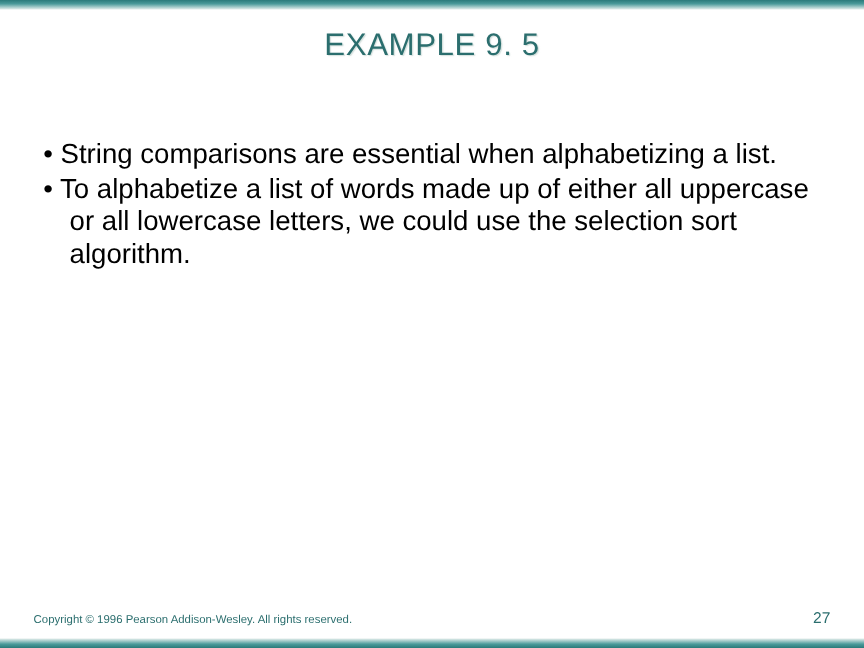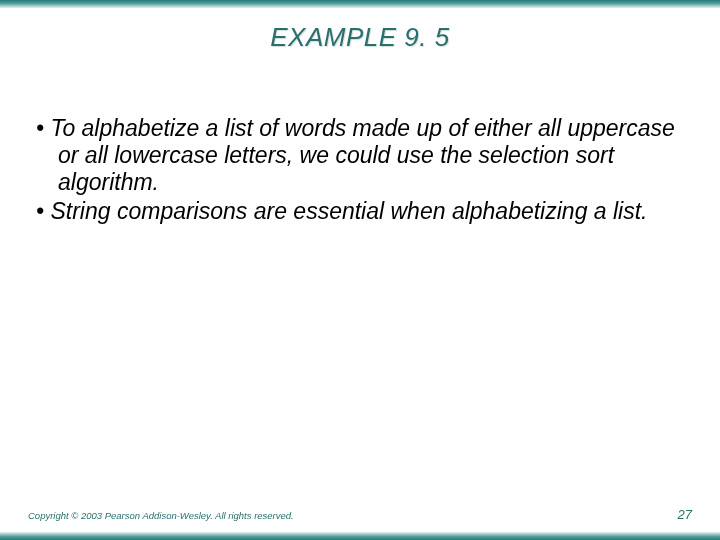--- a/index.html
+++ b/index.html
@@ -1,15 +1,15 @@
 <!DOCTYPE html>
 <html><head>
 <meta charset="utf-8">
 <style>
-  * { margin: 0; padding: 0; box-sizing: border-box; font-style: italic; }
+  * { margin: 0; padding: 0; box-sizing: border-box; }
   html, body { width: 720px; height: 540px; }
   body {
     font-family: Arial, Helvetica, sans-serif;
     background: #ffffff;
     position: relative;
     overflow: hidden;
   }
   .top-border {
     width: 100%;
     height: 8px;
@@ -71,23 +71,23 @@
 </style>
 </head>
 <body>
 
 <div class="top-border"></div>
 
 <h1 class="title">EXAMPLE 9. 5</h1>
 
 <div class="content">
   <ul class="bullets">
+    <li>String comparisons are essential when alphabetizing a list.</li>
     <li>To alphabetize a list of words made up of either all uppercase or all lowercase letters, we could use the selection sort algorithm.</li>
-    <li>String comparisons are essential when alphabetizing a list.</li>
   </ul>
 </div>
 
 <div class="footer">
-  <span class="copyright">Copyright © 2003 Pearson Addison-Wesley. All rights reserved.</span>
+  <span class="copyright">Copyright © 1996 Pearson Addison-Wesley. All rights reserved.</span>
   <span class="pagenum">27</span>
 </div>
 
 <div class="bottom-border"></div>
 
 </body></html>

